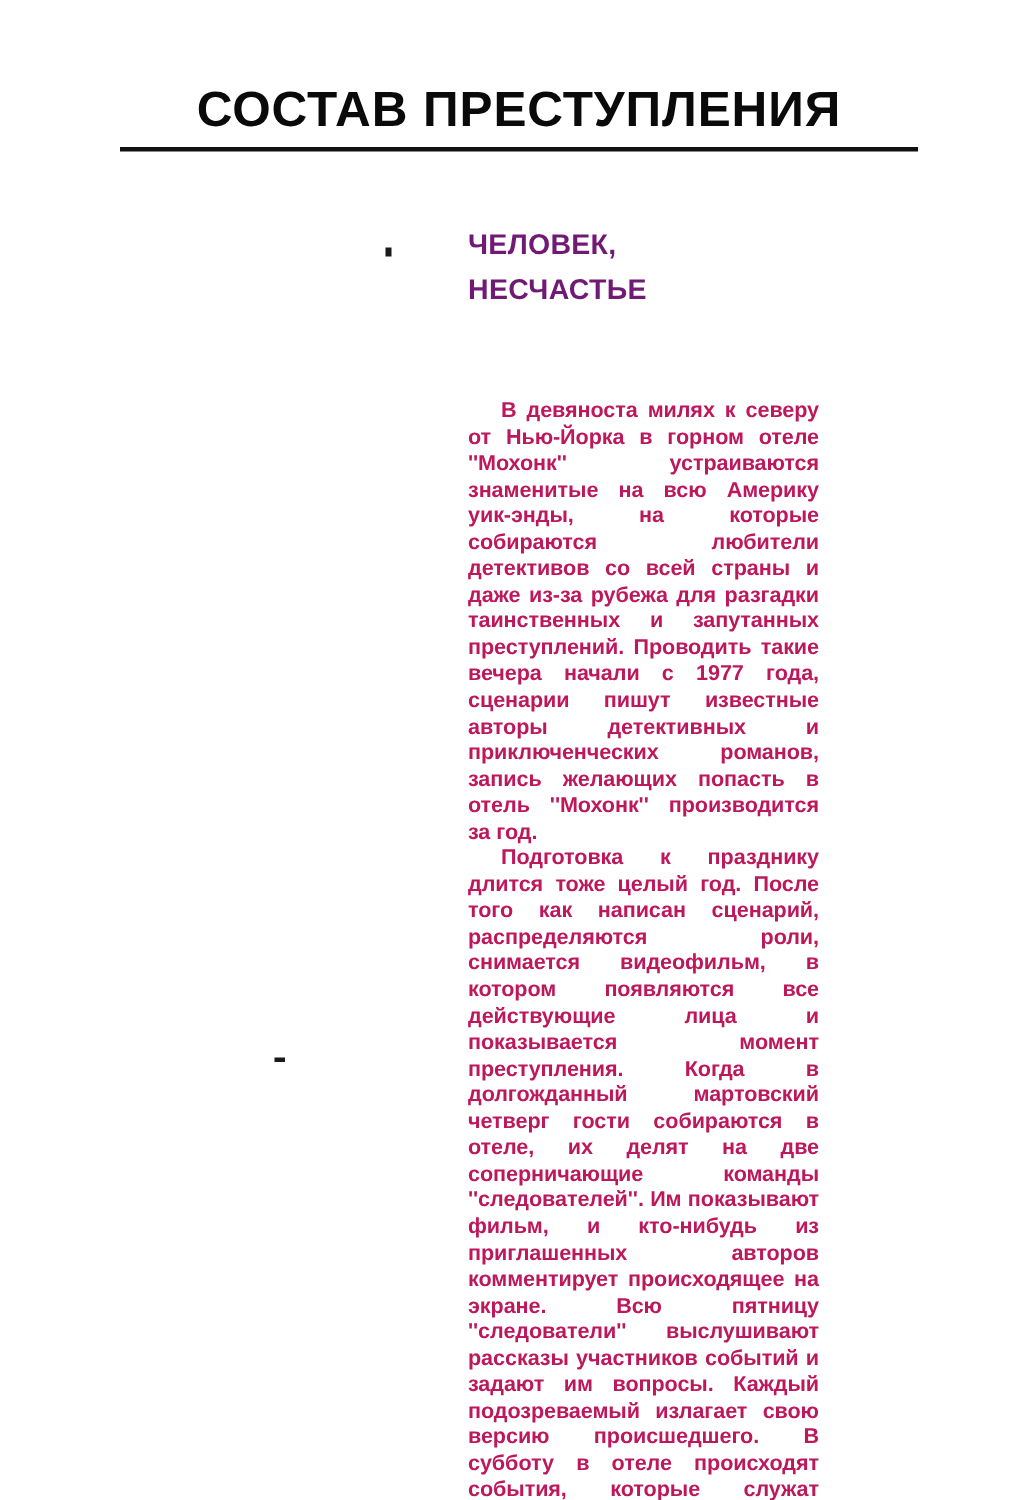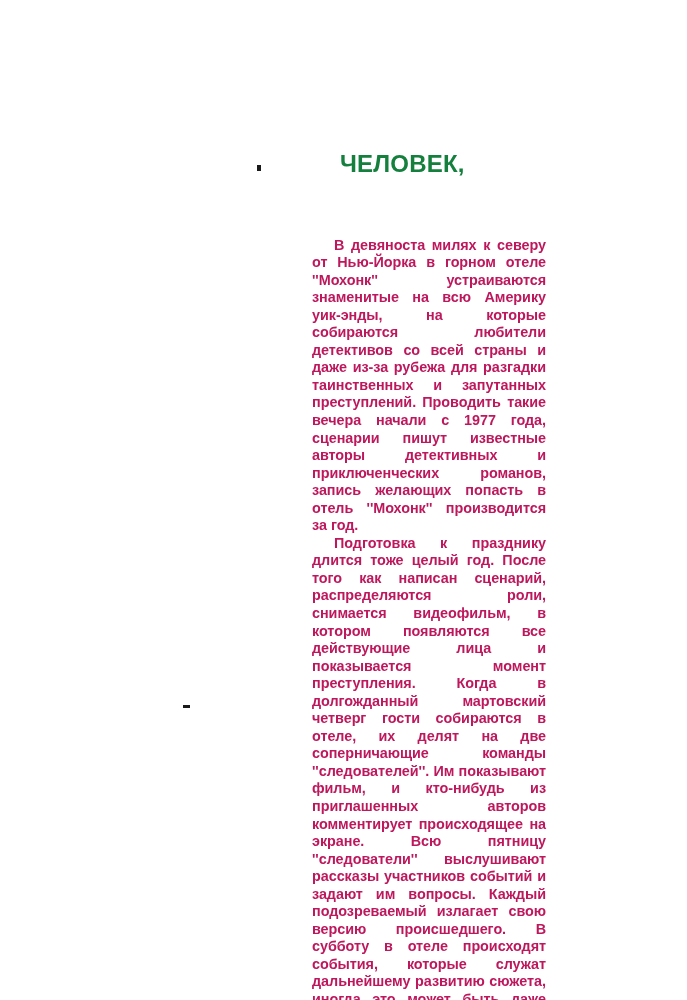--- a/index.html
+++ b/index.html
@@ -61,26 +61,25 @@
   .byline {
     font-size: 15.5px;
     font-weight: bold;
     line-height: 19px;
     letter-spacing: 0.1px;
     color: #0a0a0a;
   }
 
   .story-title {
     margin-top: 31px;
-    font-size: 24px;
+    font-size: 19px;
     font-weight: bold;
     line-height: 29.5px;
     letter-spacing: 0.2px;
-    color: #15803d;
-    margin-left: 28px;
+    color: #701a75;
   }
 
   .story-title .tline {
     display: block;
     white-space: nowrap;
   }
 
   
   .body-copy {
     margin-top: 58px;
@@ -126,26 +125,31 @@
     top: 705px;
     width: 7px;
     height: 3px;
   }
 </style>
 </head>
 <body>
 
 <div class="page">
 
+  <div class="section-header">
+    <div class="section-title">СОСТАВ ПРЕСТУПЛЕНИЯ</div>
+    <div class="section-rule"></div>
+  </div>
 
   <div class="column">
 
 
     <div class="story-title">
       <span class="tline">ЧЕЛОВЕК,</span>
+      <span class="tline">НЕСЧАСТЬЕ</span>
     </div>
 
     <div class="body-copy">
       <p><span class="indent"></span><span>В девяноста милях к северу от Нью-Йорка в горном отеле ''Мохонк'' устраиваются знаменитые на всю Америку уик-энды, на которые собираются любители детективов со всей страны и даже из-за рубежа для разгадки таинственных и запутанных преступлений. Проводить такие вечера начали с 1977 года, сценарии пишут известные авторы детективных и приключенческих романов, запись желающих попасть в отель ''Мохонк'' производится за год.</span></p>
       <p><span class="indent"></span><span>Подготовка к празднику длится тоже целый год. После того как написан сценарий, распределяются роли, снимается видеофильм, в котором появляются все действующие лица и показывается момент преступления. Когда в долгожданный мартовский четверг гости собираются в отеле, их делят на две соперничающие команды ''следователей''. Им показывают фильм, и кто-нибудь из приглашенных авторов комментирует происходящее на экране. Всю пятницу ''следователи'' выслушивают рассказы участников событий и задают им вопросы. Каждый подозреваемый излагает свою версию происшедшего. В субботу в отеле происходят события, которые служат дальнейшему развитию сюжета, иногда это может быть даже еще одно убийство. Наконец в воскресенье утром каждая из команд выдвигает свою версию, а затем один из ведущих рассказывает, как все было на самом деле.</span></p>
     </div>
 
   </div>
 
   <div class="speck speck-upper"></div>

